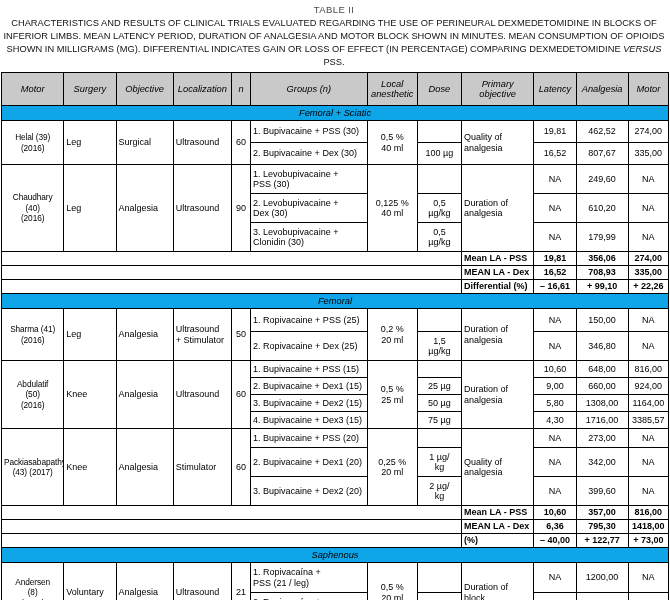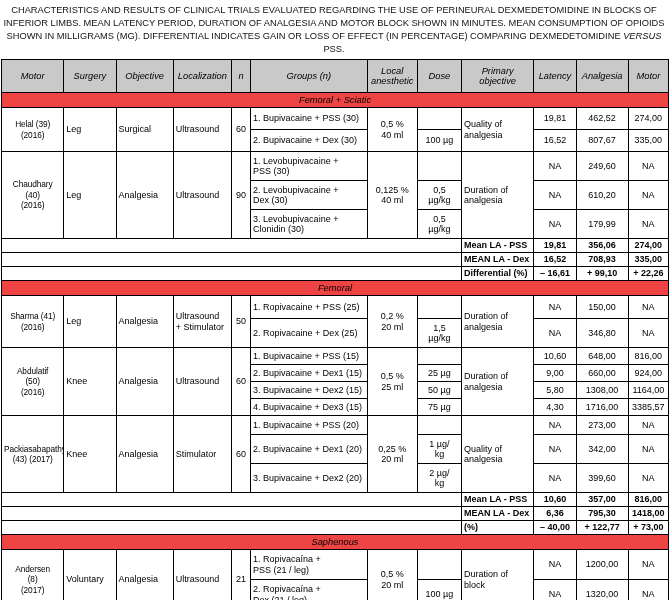--- a/index.html
+++ b/index.html
@@ -47,21 +47,21 @@
     white-space: pre-line;
   }
   tr.hdr td {
     background: #c9c9c9;
     font-style: italic;
     text-align: center;
     height: 30px;
     font-size: 9.3px;
   }
   tr.bar td {
-    background: #ef4444;
+    background: #0ea5e9;
     font-style: italic;
     text-align: center;
     height: 12px;
     font-size: 9.3px;
   }
   .l { text-align: left; }
   .c { text-align: center; }
   .b { font-weight: bold; }
   .auth { font-size: 8.3px; letter-spacing: -0.1px; text-align: center; }
   tr.r20 td { height: 19px; }
@@ -70,20 +70,21 @@
   tr.r15 td { height: 14px; }
   tr.r18 td { height: 16px; }
   tr.r28 td { height: 27px; }
   tr.sum td { height: 11px; }
 </style>
 </head>
 <body>
 
 <div class="page">
 
+  <div class="table-label">TABLE II</div>
   <div class="caption"><span>CHARACTERISTICS AND RESULTS OF CLINICAL TRIALS EVALUATED REGARDING THE USE OF PERINEURAL DEXMEDETOMIDINE IN BLOCKS OF INFERIOR LIMBS. MEAN LATENCY PERIOD, DURATION OF ANALGESIA AND MOTOR BLOCK SHOWN IN MINUTES. MEAN CONSUMPTION OF OPIOIDS SHOWN IN MILLIGRAMS (MG). DIFFERENTIAL INDICATES GAIN OR LOSS OF EFFECT (IN PERCENTAGE) COMPARING DEXMEDETOMIDINE </span><i>VERSUS</i><span> PSS.</span></div>
 
   <table>
     <colgroup>
       <col style="width:62px">
         <col style="width:52px">
         <col style="width:57px">
         <col style="width:58px">
       <col style="width:19px">
         <col style="width:116px">

